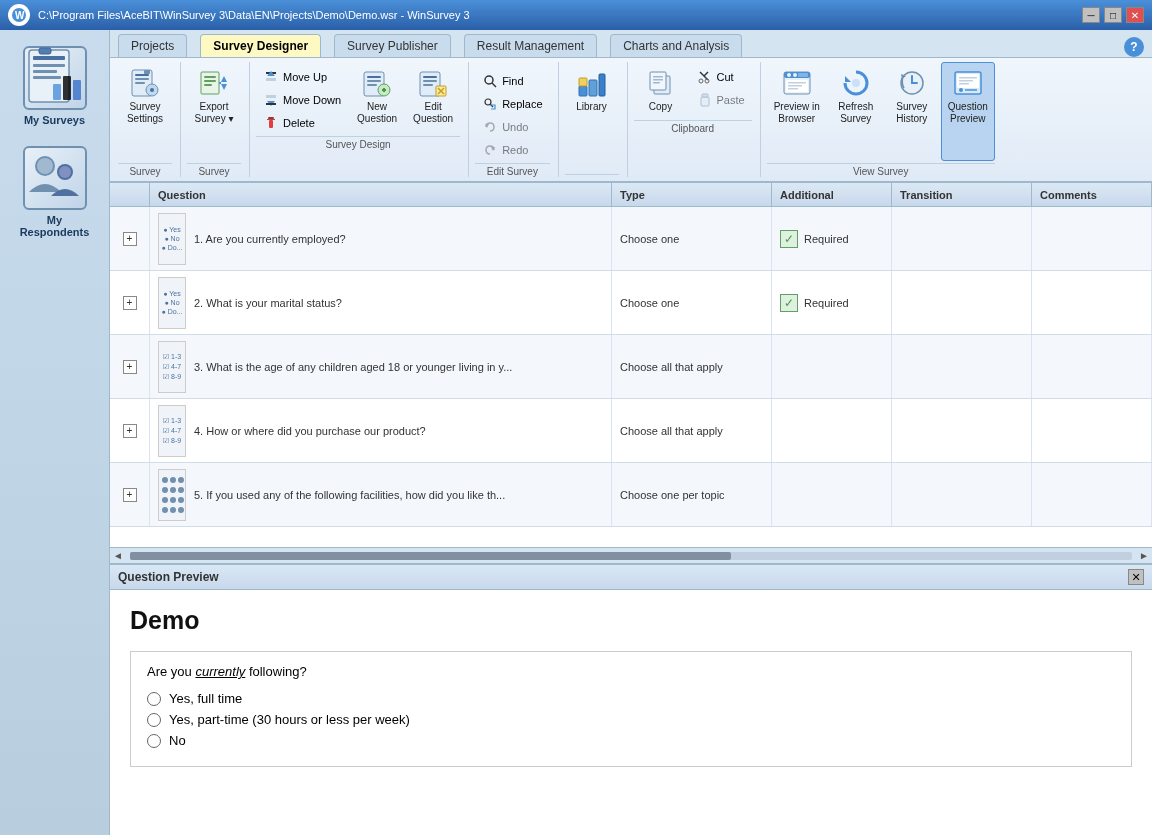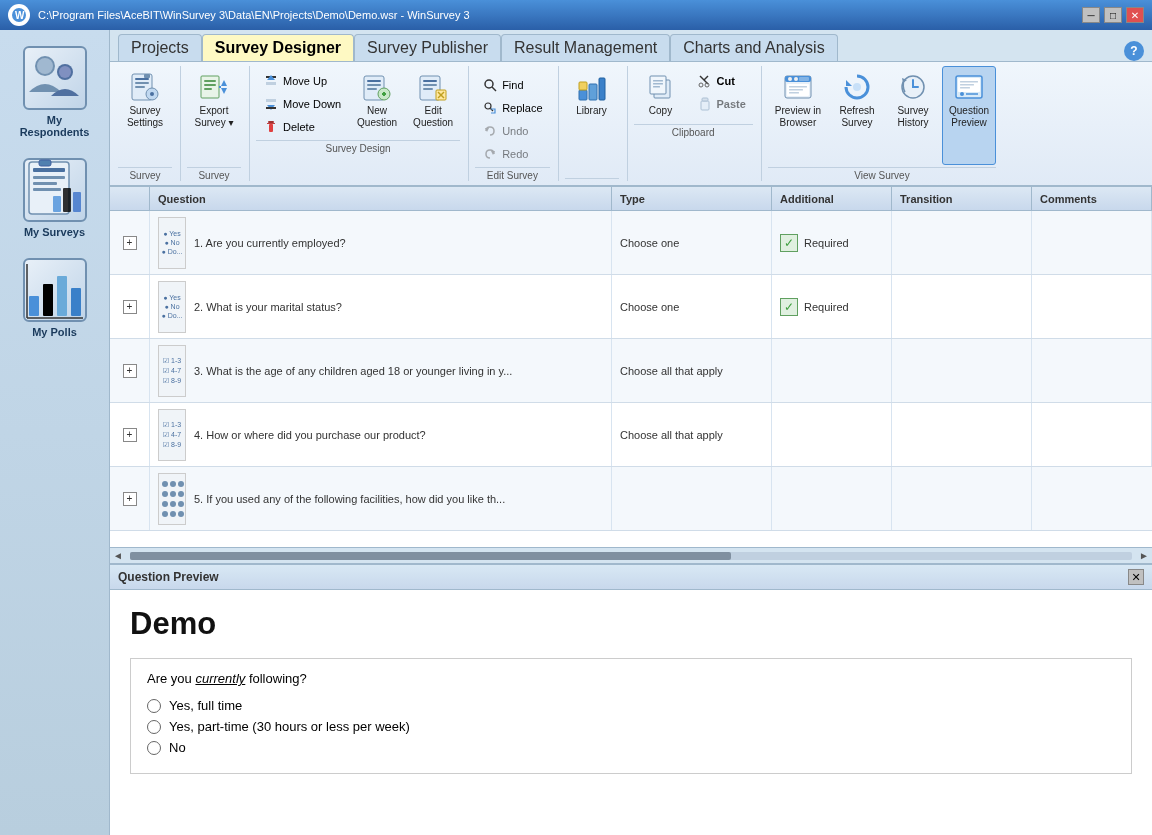--- a/index.html
+++ b/index.html
@@ -22,21 +22,21 @@
     
     .icon-surveys { background: linear-gradient(135deg, #e8f0f8, #c0d4e8); border: 2px solid #7090b0; border-radius: 6px; display: flex; align-items: center; justify-content: center; position: relative; }
     .icon-respondents { background: linear-gradient(135deg, #e8f0f8, #c0d4e8); border: 2px solid #7090b0; border-radius: 6px; display: flex; align-items: center; justify-content: center; }
     .icon-polls { background: linear-gradient(135deg, #e8f0f8, #c0d4e8); border: 2px solid #7090b0; border-radius: 6px; display: flex; align-items: center; justify-content: center; }
 
     
     .content-area { flex: 1; display: flex; flex-direction: column; }
 
     
     .tab-bar { display: flex; background: #d4e4f0; padding: 4px 8px 0 8px; align-items: flex-end; border-bottom: 1px solid #a0b8cc; }
-    .tab { padding: 4px 12px; border: 1px solid #a0b8cc; border-bottom: none; border-radius: 4px 4px 0 0; cursor: pointer; font-size: 16px; background: #c8dcee; color: #333; margin-right: 0; }
+    .tab { padding: 4px 12px; border: 1px solid #a0b8cc; border-bottom: none; border-radius: 4px 4px 0 0; cursor: pointer; font-size: 12px; background: #c8dcee; color: #333; margin-right: 13px; }
     .tab.active { background: #fef9c3; color: #000; font-weight: bold; z-index: 1; }
     .help-icon { margin-left: auto; width: 20px; height: 20px; background: #4a90d9; border-radius: 50%; color: white; display: flex; align-items: center; justify-content: center; font-weight: bold; font-size: 12px; cursor: pointer; }
 
     
     .ribbon { background: linear-gradient(to bottom, #f0f6fc, #e0eaf6); border-bottom: 2px solid #a0b8cc; padding: 4px 8px; display: flex; gap: 2px; }
     .ribbon-group { display: flex; flex-direction: column; align-items: stretch; border-right: 1px solid #c0d0e0; padding-right: 8px; margin-right: 4px; }
     .ribbon-group:last-child { border-right: none; }
     .ribbon-buttons { display: flex; gap: 2px; flex: 1; }
     .ribbon-group-label { font-size: 10px; color: #555; text-align: center; padding-top: 2px; border-top: 1px solid #c0d0e0; margin-top: 2px; }
     .ribbon-btn { display: flex; flex-direction: column; align-items: center; padding: 4px 6px; cursor: pointer; border: 1px solid transparent; border-radius: 3px; min-width: 54px; background: transparent; }
@@ -60,21 +60,21 @@
     .expand-btn { width: 14px; height: 14px; border: 1px solid #888; background: white; cursor: pointer; display: flex; align-items: center; justify-content: center; font-size: 10px; }
     .question-thumb { width: 28px; height: 52px; border: 1px solid #ccc; background: #f0f4f8; margin-right: 8px; flex-shrink: 0; display: flex; flex-direction: column; justify-content: center; align-items: center; padding: 2px; }
     .checkbox-green { width: 18px; height: 18px; background: #e0f0e0; border: 1px solid #60a060; display: flex; align-items: center; justify-content: center; color: #40a040; font-size: 12px; }
 
     
     .preview-panel { background: white; border-top: 2px solid #a0b8cc; height: 272px; display: flex; flex-direction: column; }
     .preview-header { background: linear-gradient(to bottom, #d8e8f4, #c8d8ec); padding: 4px 8px; display: flex; align-items: center; justify-content: space-between; border-bottom: 1px solid #a0b8cc; }
     .preview-title { font-size: 12px; font-weight: bold; color: #333; }
     .preview-close { width: 16px; height: 16px; cursor: pointer; display: flex; align-items: center; justify-content: center; background: #c0c0c0; border: 1px solid #888; font-size: 11px; }
     .preview-content { flex: 1; padding: 16px 20px; overflow-y: auto; background: white; }
-    .preview-survey-title { font-size: 31px; font-weight: bold; color: #111; margin-bottom: 16px; }
+    .preview-survey-title { font-size: 25px; font-weight: bold; color: #111; margin-bottom: 16px; }
     .preview-question-box { border: 1px solid #ccc; padding: 12px 16px; margin-bottom: 12px; }
     .preview-question-text { font-size: 13px; margin-bottom: 12px; }
     .preview-question-text em { font-style: italic; text-decoration: underline; }
     .radio-option { display: flex; align-items: center; margin-bottom: 6px; font-size: 13px; }
     .radio-circle { width: 14px; height: 14px; border: 1px solid #666; border-radius: 50%; margin-right: 8px; flex-shrink: 0; }
 
     
     .h-scrollbar { height: 16px; background: #d4e4f0; border-top: 1px solid #a0b8cc; display: flex; align-items: center; }
     .h-scrollbar-track { flex: 1; height: 8px; background: #c0d0e0; margin: 0 4px; border-radius: 2px; }
     .h-scrollbar-thumb { width: 60%; height: 100%; background: #8090a0; border-radius: 2px; }
@@ -100,65 +100,52 @@
     <div class="title-bar-btn">□</div>
     <div class="title-bar-btn" style="background:#e05050;color:white;">✕</div>
   </div>
 </div>
 
 <div class="app-body">
 
   <div class="sidebar">
 
     <div class="sidebar-item">
+      <div class="sidebar-icon icon-surveys">
+        <svg width="60" height="60" viewBox="0 0 60 60">
+          <rect x="4" y="2" width="40" height="52" rx="3" fill="#e8f0f8" stroke="#7090b0" stroke-width="1.5"></rect>
+          <rect x="8" y="8" width="32" height="4" rx="1" fill="#4a70a0"></rect>
+          <rect x="8" y="16" width="32" height="3" rx="1" fill="#7090b0"></rect>
+          <rect x="8" y="22" width="24" height="3" rx="1" fill="#7090b0"></rect>
+          <rect x="8" y="28" width="28" height="3" rx="1" fill="#7090b0"></rect>
+
+          <rect x="14" y="0" width="12" height="6" rx="2" fill="#5080b0" stroke="#4060a0" stroke-width="1"></rect>
+
+          <rect x="28" y="36" width="8" height="16" rx="1" fill="#4a90d9" opacity="0.8"></rect>
+          <rect x="38" y="28" width="8" height="24" rx="1" fill="#6aaa f9" opacity="0.8"></rect>
+          <rect x="48" y="32" width="8" height="20" rx="1" fill="#3a70c9" opacity="0.8"></rect>
+        </svg>
+      </div>
+      <span class="sidebar-label">My Surveys</span>
+    </div>
+
+    <div class="sidebar-item">
       <div class="sidebar-icon icon-respondents">
         <svg width="60" height="60" viewBox="0 0 60 60">
           <circle cx="20" cy="18" r="10" fill="#7090b0"></circle>
           <circle cx="20" cy="18" r="8" fill="#a0b8d0"></circle>
           <path d="M4 44 Q20 28 36 44" fill="#7090b0"></path>
           <circle cx="40" cy="24" r="8" fill="#5070a0"></circle>
           <circle cx="40" cy="24" r="6" fill="#8090c0"></circle>
           <path d="M26 48 Q40 34 54 48" fill="#5070a0"></path>
         </svg>
       </div>
       <span class="sidebar-label">My Respondents</span>
     </div>
 
-    <div class="sidebar-item">
-      <div class="sidebar-icon icon-surveys">
-        <svg width="60" height="60" viewBox="0 0 60 60">
-          <rect x="4" y="2" width="40" height="52" rx="3" fill="#e8f0f8" stroke="#7090b0" stroke-width="1.5"></rect>
-          <rect x="8" y="8" width="32" height="4" rx="1" fill="#4a70a0"></rect>
-          <rect x="8" y="16" width="32" height="3" rx="1" fill="#7090b0"></rect>
-          <rect x="8" y="22" width="24" height="3" rx="1" fill="#7090b0"></rect>
-          <rect x="8" y="28" width="28" height="3" rx="1" fill="#7090b0"></rect>
-
-          <rect x="14" y="0" width="12" height="6" rx="2" fill="#5080b0" stroke="#4060a0" stroke-width="1"></rect>
-
-          <rect x="28" y="36" width="8" height="16" rx="1" fill="#4a90d9" opacity="0.8"></rect>
-          <rect x="38" y="28" width="8" height="24" rx="1" fill="#6aaa f9" opacity="0.8"></rect>
-          <rect x="48" y="32" width="8" height="20" rx="1" fill="#3a70c9" opacity="0.8"></rect>
-        </svg>
-      </div>
-      <span class="sidebar-label">My Surveys</span>
-    </div>
-
-    <div class="sidebar-item">
-      <div class="sidebar-icon icon-polls">
-        <svg width="60" height="60" viewBox="0 0 60 60">
-          <rect x="4" y="36" width="10" height="20" rx="1" fill="#4a90d9"></rect>
-          <rect x="18" y="24" width="10" height="32" rx="1" fill="#5aaa e9"></rect>
-          <rect x="32" y="16" width="10" height="40" rx="1" fill="#6aaad9"></rect>
-          <rect x="46" y="28" width="10" height="28" rx="1" fill="#3a80c9"></rect>
-          <line x1="2" y1="58" x2="58" y2="58" stroke="#333" stroke-width="1.5"></line>
-          <line x1="2" y1="58" x2="2" y2="4" stroke="#333" stroke-width="1.5"></line>
-        </svg>
-      </div>
-      <span class="sidebar-label">My Polls</span>
-    </div>
   </div>
 
   <div class="content-area">
 
     <div class="tab-bar">
       <div class="tab">Projects</div>
       <div class="tab active">Survey Designer</div>
       <div class="tab">Survey Publisher</div>
       <div class="tab">Result Management</div>
       <div class="tab">Charts and Analysis</div>
@@ -344,21 +331,21 @@
               <svg width="30" height="30" viewBox="0 0 30 30">
                 <rect x="8" y="8" width="16" height="18" rx="1" fill="#e0ecf8" stroke="#7090b0" stroke-width="1"></rect>
                 <rect x="4" y="4" width="16" height="18" rx="1" fill="#f0f6fc" stroke="#7090b0" stroke-width="1"></rect>
                 <rect x="7" y="8" width="10" height="1.5" rx="0.5" fill="#a0b8d0"></rect>
                 <rect x="7" y="11" width="10" height="1.5" rx="0.5" fill="#a0b8d0"></rect>
                 <rect x="7" y="14" width="7" height="1.5" rx="0.5" fill="#a0b8d0"></rect>
               </svg>
             </div>
             <span class="ribbon-btn-label">Copy</span>
           </div>
-          <div class="ribbon-small-group" style="padding-top:4px;font-weight:bold;">
+          <div class="ribbon-small-group" style="padding-top:4px;">
             <div class="ribbon-btn-small">
               <div class="small-icon">
                 <svg width="14" height="14" viewBox="0 0 14 14">
                     <line x1="2" y1="2" x2="10" y2="10" stroke="#333" stroke-width="1.5"></line>
                     <line x1="10" y1="2" x2="6" y2="6" stroke="#333" stroke-width="1.5"></line>
                     <circle cx="3" cy="11" r="2" fill="none" stroke="#666" stroke-width="1"></circle>
                     <circle cx="9" cy="11" r="2" fill="none" stroke="#666" stroke-width="1"></circle>
                   </svg>
               </div>
               <span>Cut</span>
@@ -549,20 +536,23 @@
                 <circle cx="6" cy="30" r="3" fill="#7090b0"></circle>
                 <circle cx="14" cy="30" r="3" fill="#7090b0"></circle>
                 <circle cx="22" cy="30" r="3" fill="#7090b0"></circle>
                 <circle cx="6" cy="40" r="3" fill="#7090b0"></circle>
                 <circle cx="14" cy="40" r="3" fill="#7090b0"></circle>
                 <circle cx="22" cy="40" r="3" fill="#7090b0"></circle>
               </svg>
             </div>
             <span>5. If you used any of the following facilities, how did you like th...</span>
           </div>
+          <div class="table-cell">
+            <span>Choose one per topic</span>
+          </div>
           <div class="table-cell"></div>
           <div class="table-cell"></div>
           <div class="table-cell"></div>
         </div>
       </div>
 
       <div class="h-scrollbar">
         <div style="width:16px;text-align:center;font-size:10px;color:#555;">◄</div>
         <div class="h-scrollbar-track">
           <div class="h-scrollbar-thumb"></div>

